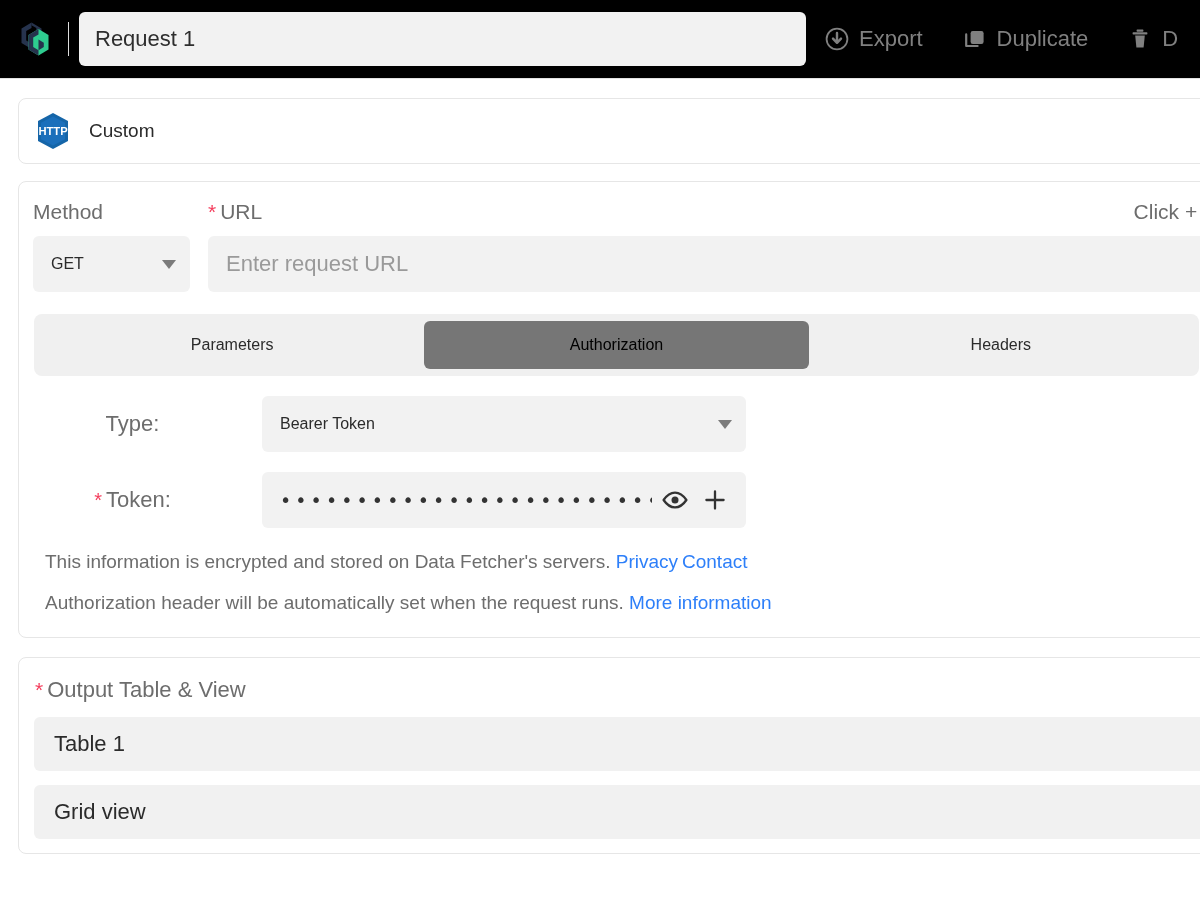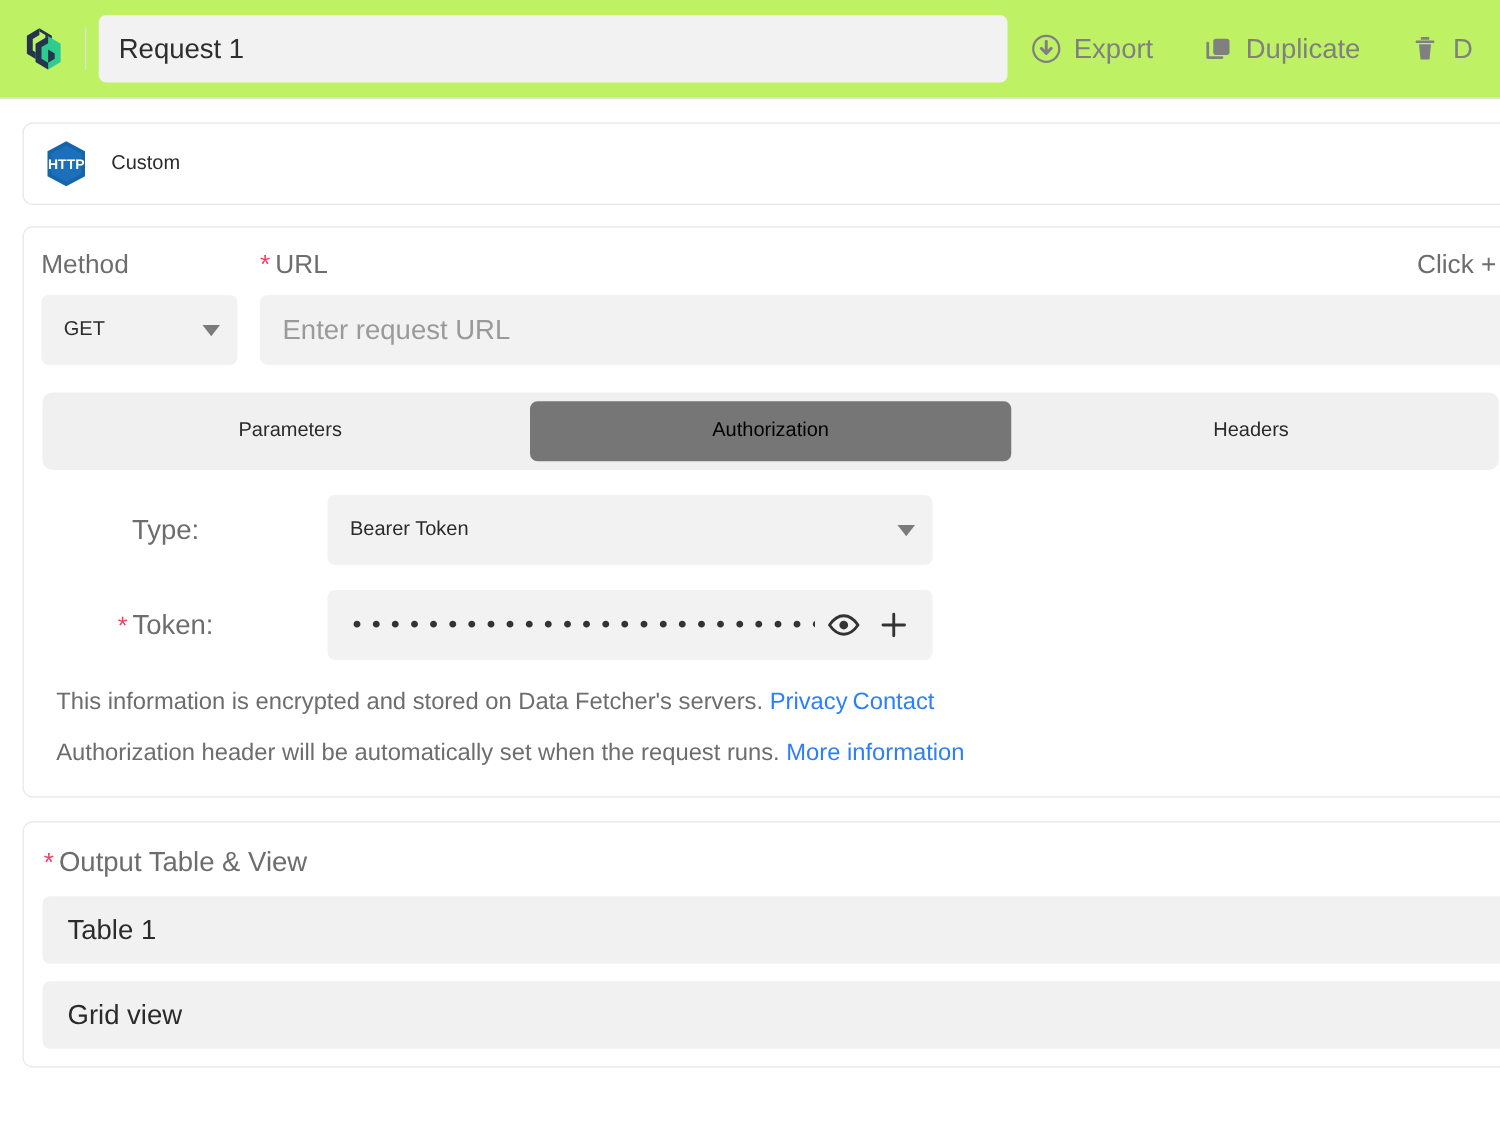--- a/index.html
+++ b/index.html
@@ -26,21 +26,21 @@
 
   
   .topbar {
     position: relative;
     height: 79px;
     box-sizing: border-box;
     border-bottom: 1px solid #e3e3e3;
     display: flex;
     align-items: center;
     padding: 0 0 0 14px;
-    background: #bef264;
+    background: #000000;
   }
   .brand-logo {
     width: 42px;
     height: 42px;
     flex: 0 0 auto;
     display: block;
   }
   .topbar-divider {
     width: 1px;
     height: 34px;
@@ -104,21 +104,21 @@
     align-items: center;
     padding-left: 14px;
   }
   .http-badge {
     width: 40px;
     height: 40px;
     flex: 0 0 auto;
     display: block;
   }
   .source-name {
-    font-size: 16px;
+    font-size: 19px;
     color: #2b2b2b;
     margin-left: 16px;
   }
 
   .card-request {
     margin-top: 17px;
     padding: 0 0 20px 0;
   }
 
   .req-row {

